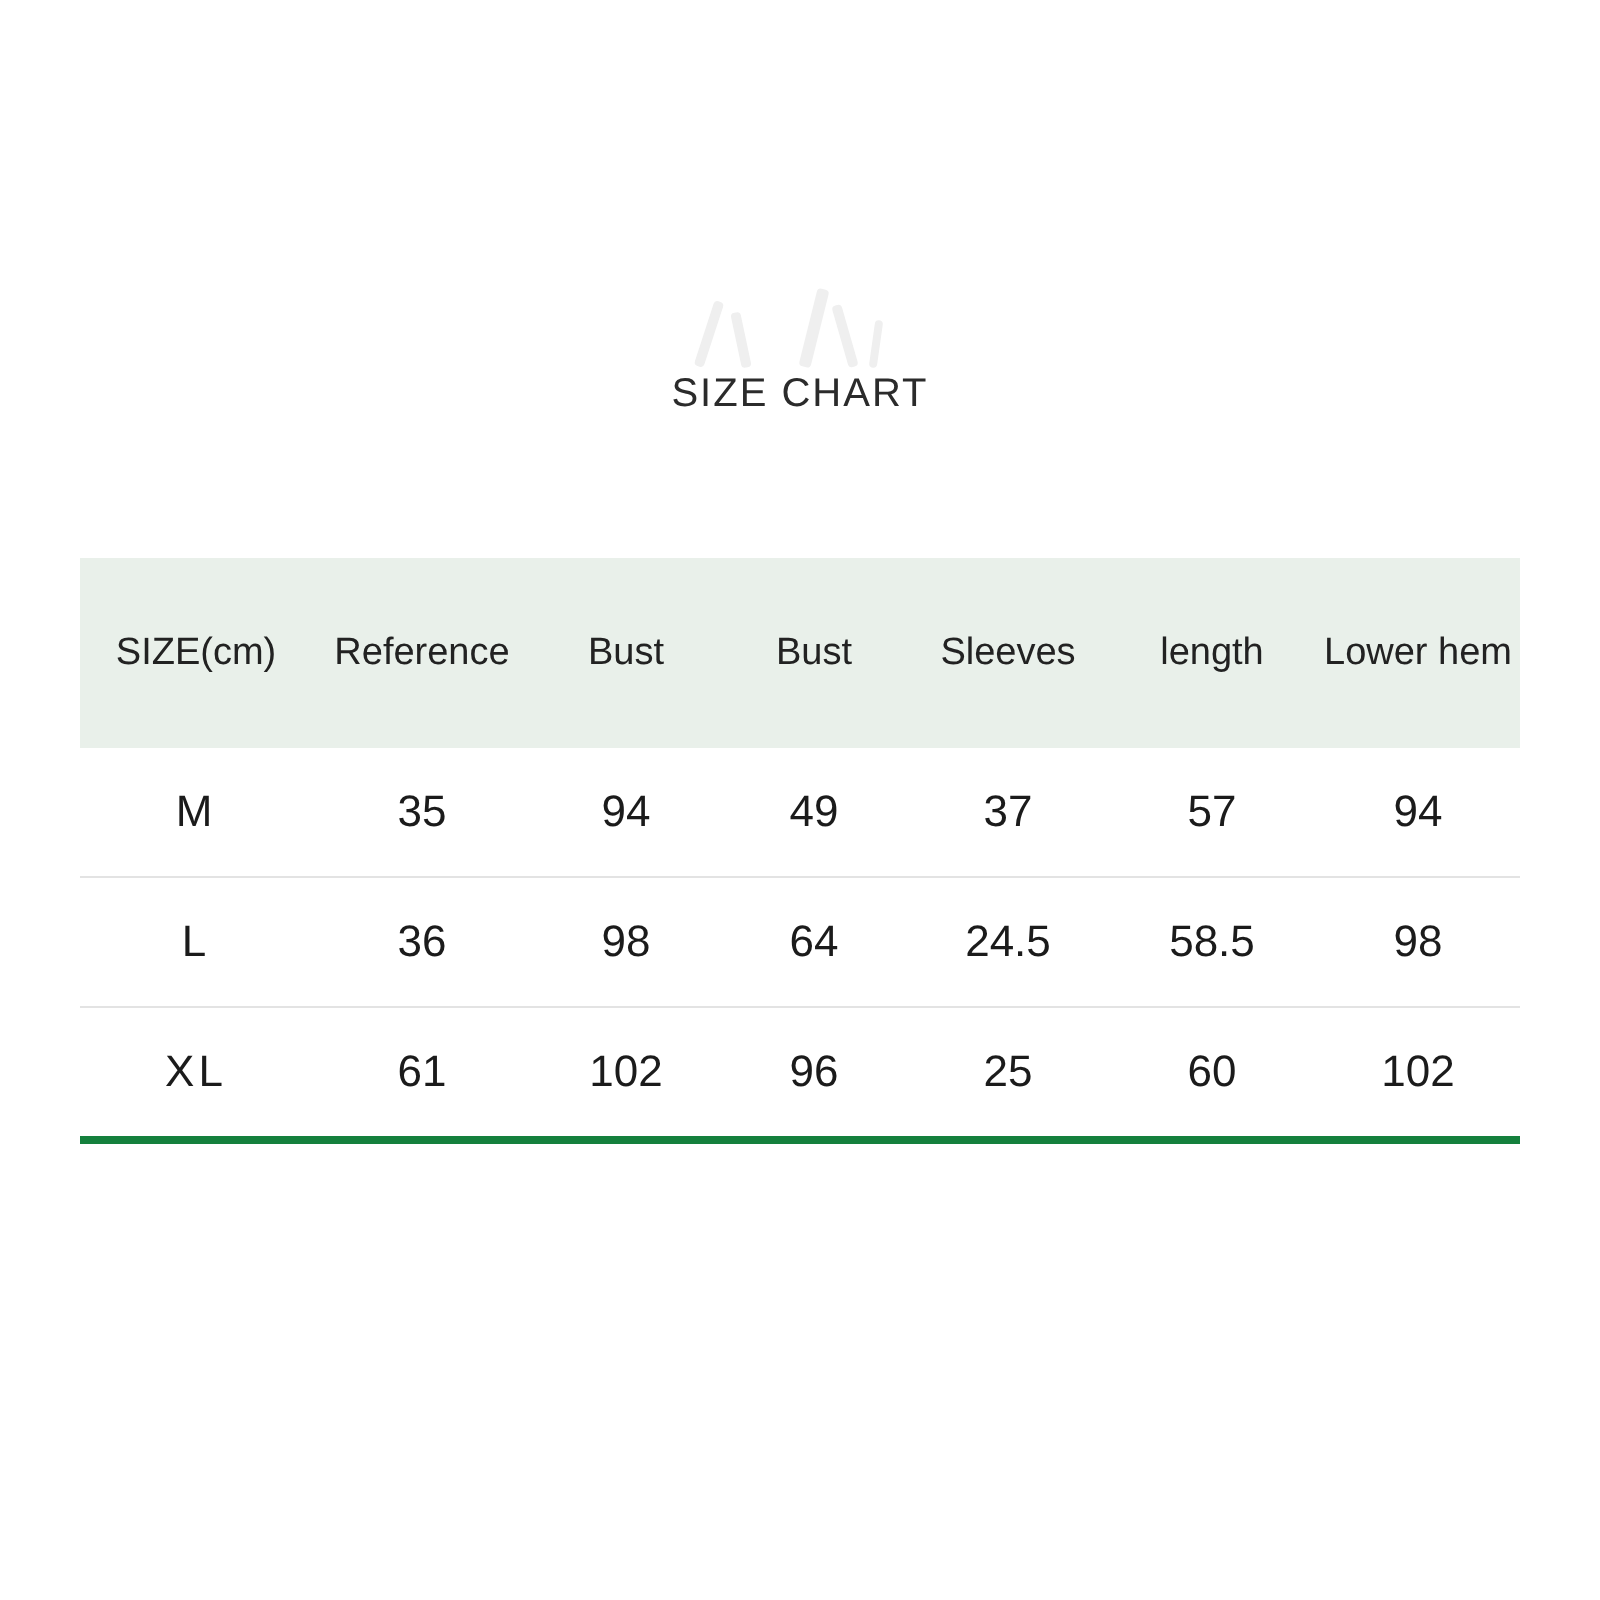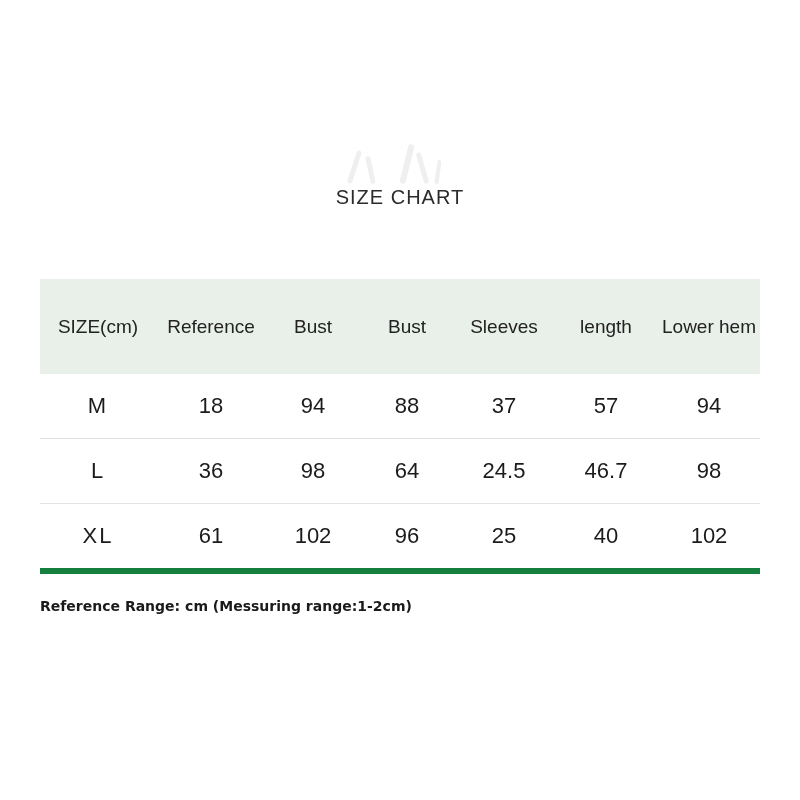--- a/index.html
+++ b/index.html
@@ -89,21 +89,21 @@
     text-align: center;
     vertical-align: middle;
     padding: 2px;
     font-weight: 400;
   }
 
   table.size-table tbody tr {
     border-bottom: 1px solid #e3e3e3;
   }
   table.size-table tbody tr:last-child {
-    border-bottom: 6px solid #15803d;
+    border-bottom: 4px solid #15803d;
   }
 
   td.size-label {
     letter-spacing: 2px;
   }
 
   .footnote {
     position: absolute;
     top: 598px;
     left: 40px;
@@ -146,44 +146,43 @@
           <th>Bust</th>
           <th>Bust</th>
           <th>Sleeves</th>
           <th>length</th>
           <th>Lower hem</th>
         </tr>
       </thead>
       <tbody>
         <tr>
           <td class="size-label">M</td>
-          <td>18</td>
+          <td>35</td>
           <td>94</td>
-          <td>88</td>
+          <td>49</td>
           <td>37</td>
           <td>57</td>
           <td>94</td>
         </tr>
         <tr>
           <td class="size-label">L</td>
           <td>36</td>
           <td>98</td>
           <td>64</td>
           <td>24.5</td>
-          <td>46.7</td>
+          <td>58.5</td>
           <td>98</td>
         </tr>
         <tr>
           <td class="size-label">XL</td>
           <td>61</td>
           <td>102</td>
           <td>96</td>
           <td>25</td>
-          <td>40</td>
+          <td>60</td>
           <td>102</td>
         </tr>
       </tbody>
     </table>
   </div>
 
-  <div class="footnote">Reference Range: cm (Messuring range:1-2cm)</div>
 
 </div>
 
 </body></html>

